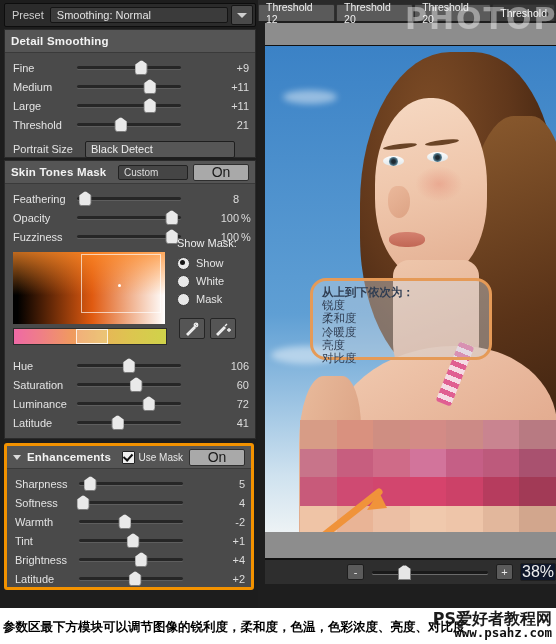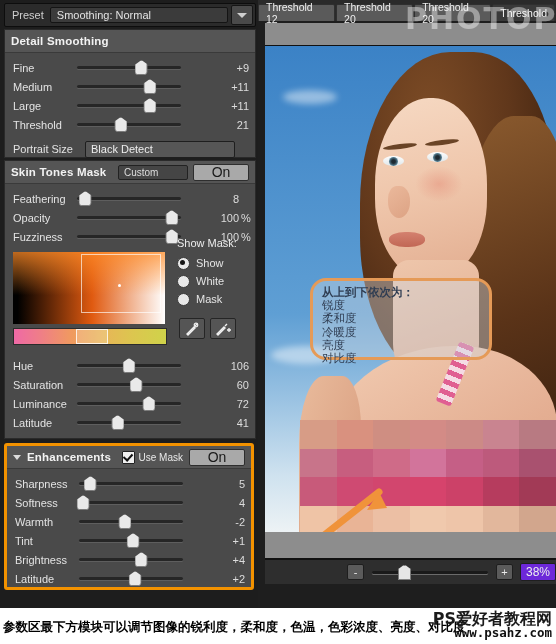--- a/index.html
+++ b/index.html
@@ -155,22 +155,22 @@
 
   
   #zoombar{position:absolute;left:0;bottom:0;width:291px;height:24px;background:#2e2e2e;
      border-top:1px solid #111;display:flex;align-items:center;justify-content:flex-end;padding-right:4px;}
   .zbtn{width:15px;height:14px;background:#5b5b5b;border:1px solid #1e1e1e;border-radius:2px;
      color:#eaeaea;font-size:11px;line-height:12px;display:flex;align-items:center;justify-content:center;}
   .ztrack{position:relative;width:116px;height:3px;background:#1a1a1a;border-radius:2px;
      box-shadow:0 1px 0 #6b6b6b;margin:0 8px;}
   .zknob{position:absolute;left:26px;top:-6px;width:11px;height:13px;background:#e6e6e6;
      border:1px solid #7a7a7a;clip-path:polygon(50% 0%,100% 32%,100% 100%,0% 100%,0% 32%);}
-  .zval{min-width:34px;height:16px;background:#6d28d9;border:1px solid #1f1f1f;border-radius:2px;
-     color:#eee;font-size:12px;display:flex;align-items:center;justify-content:center;margin-left:7px;}
+  .zval{min-width:34px;height:16px;background:#0f172a;border:1px solid #1f1f1f;border-radius:2px;
+     color:#eee;font-size:16px;display:flex;align-items:center;justify-content:center;margin-left:7px;}
 
   
   #caption{position:absolute;left:0;top:608px;width:556px;height:36px;background:#ffffff;}
   #cap-text{position:absolute;left:3px;top:11px;color:#000;font-size:12.5px;font-weight:bold;
      font-family:"DejaVu Sans","Liberation Sans",sans-serif;white-space:nowrap;}
   #wm1{position:absolute;right:4px;top:1px;color:#1a1a1a;font-size:16px;font-weight:bold;
      font-family:"DejaVu Sans","Liberation Sans",sans-serif;}
   #wm2{position:absolute;right:4px;top:17px;color:#111;font-size:12.5px;font-weight:bold;
      font-family:"DejaVu Sans Mono","Liberation Mono",monospace;}
   #wm-big{position:absolute;left:140px;top:-22px;width:300px;color:rgba(255,255,255,.42);

